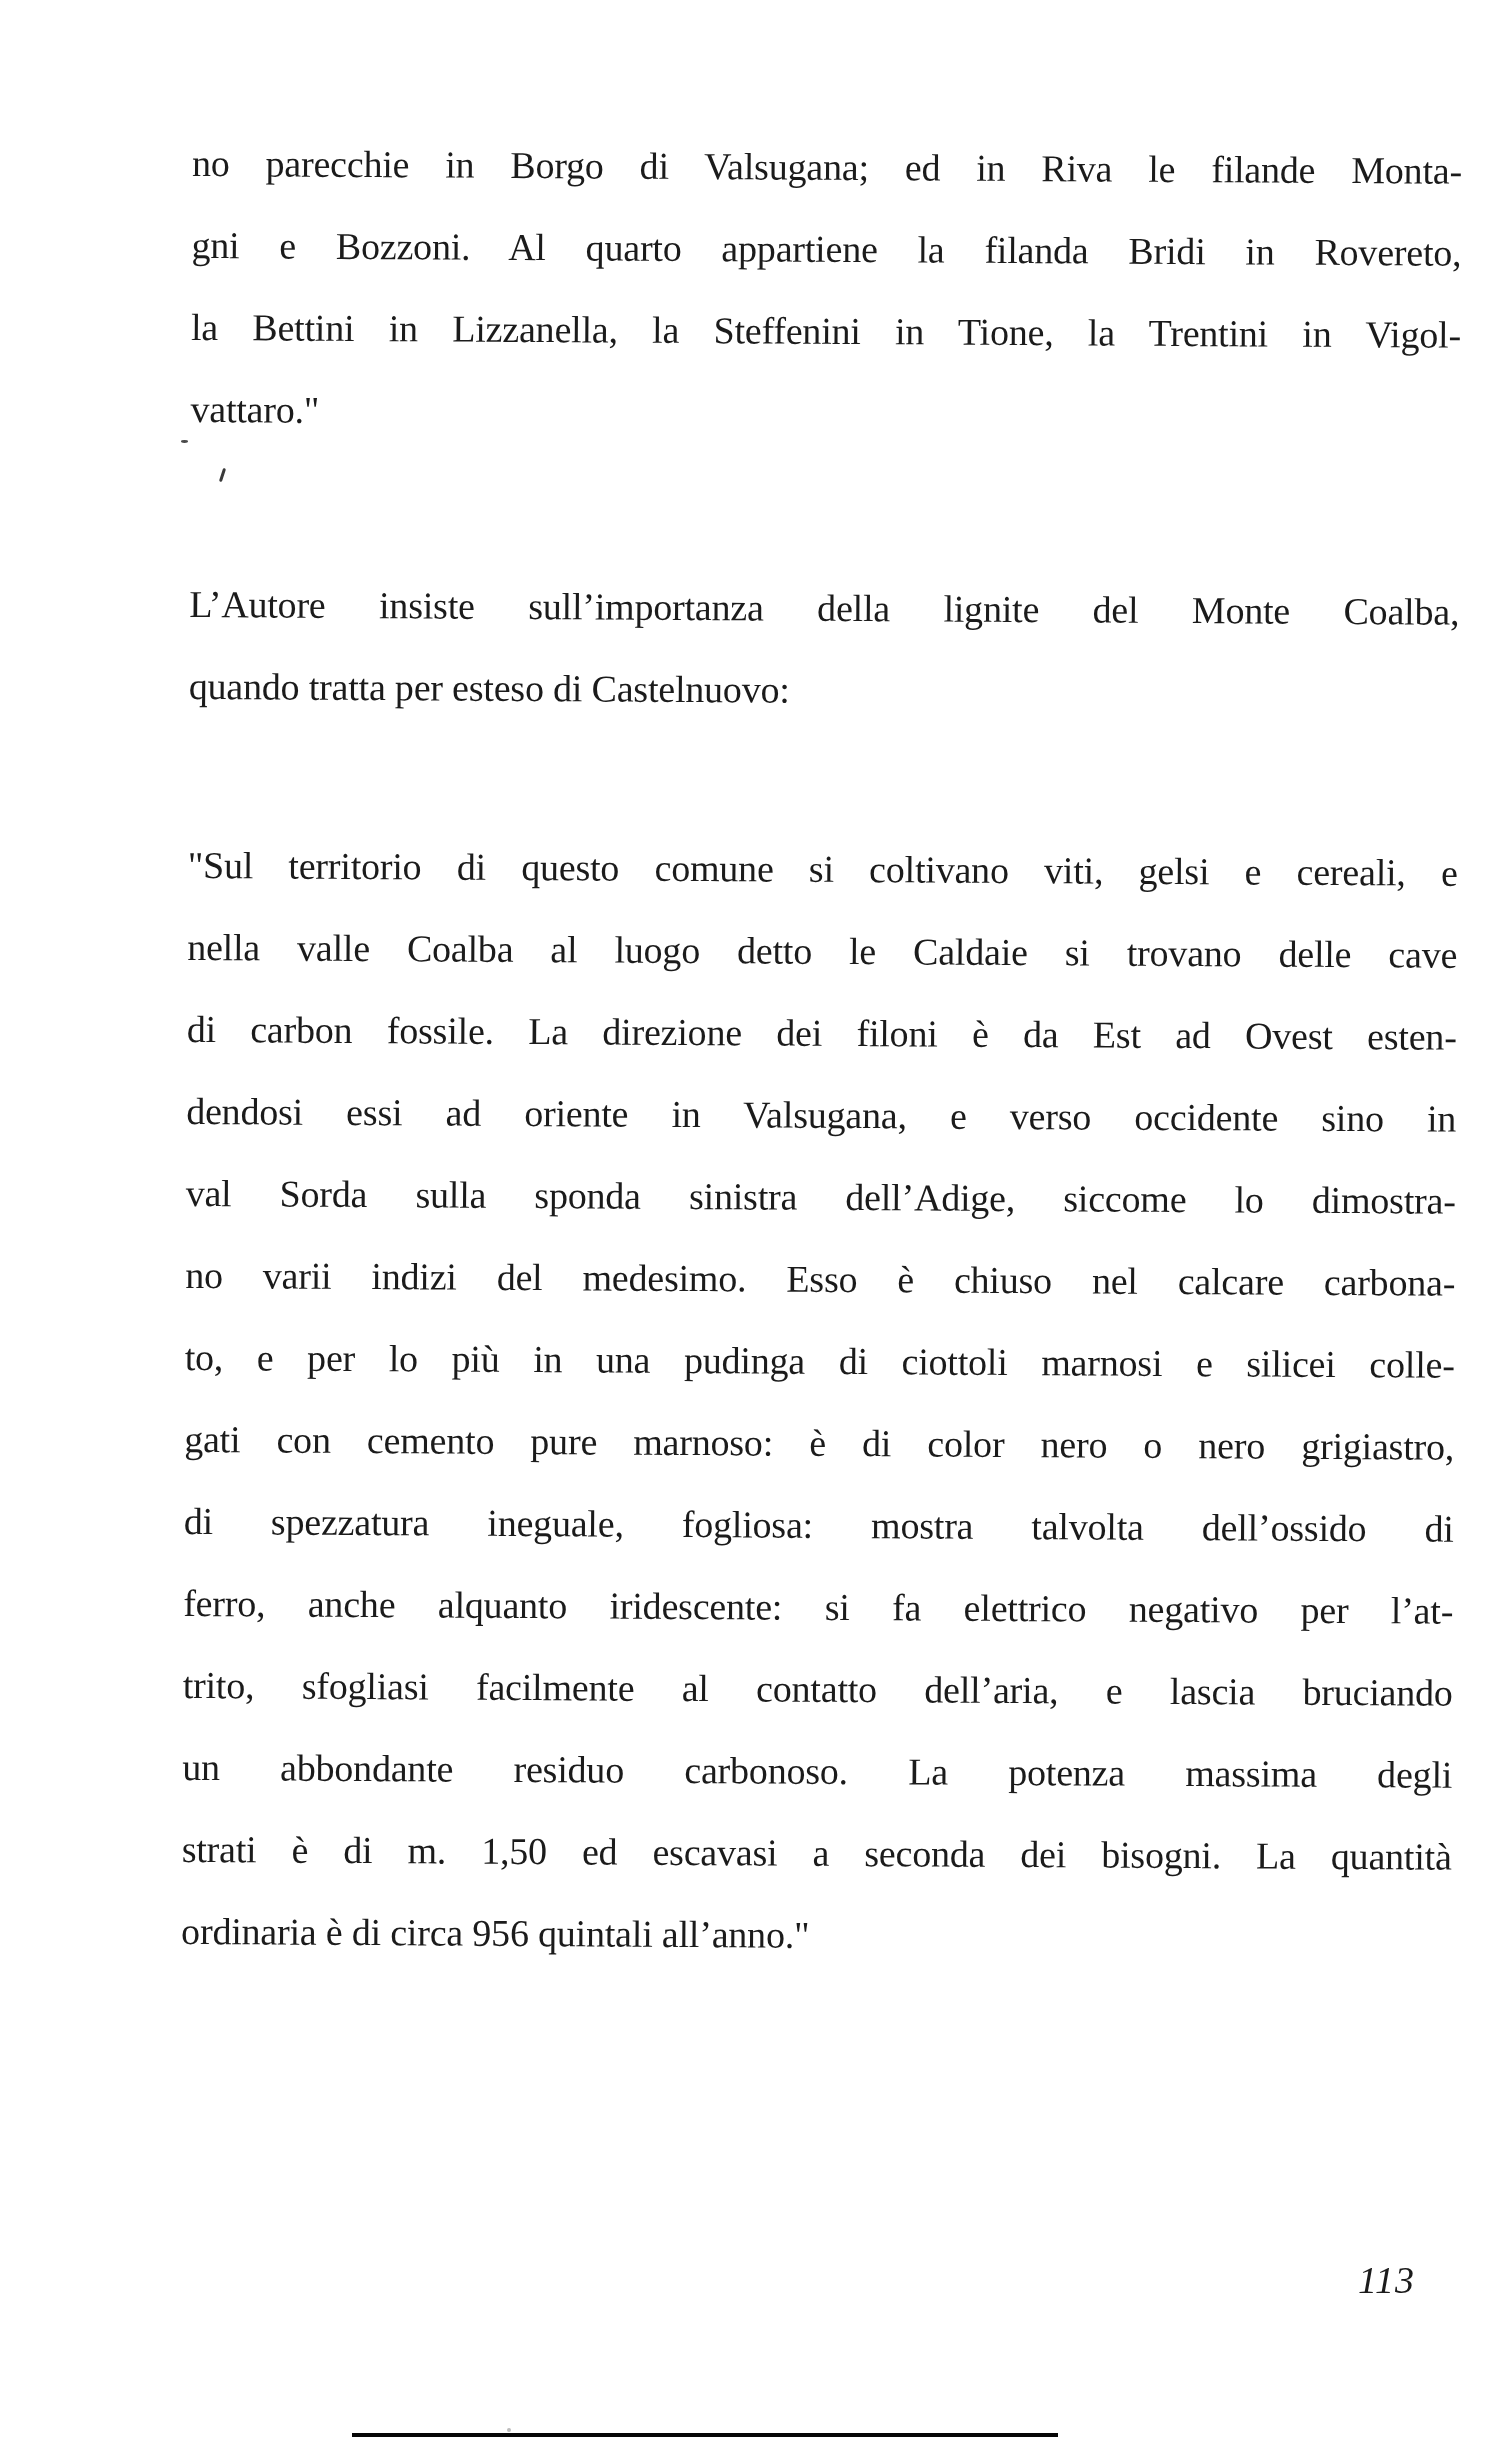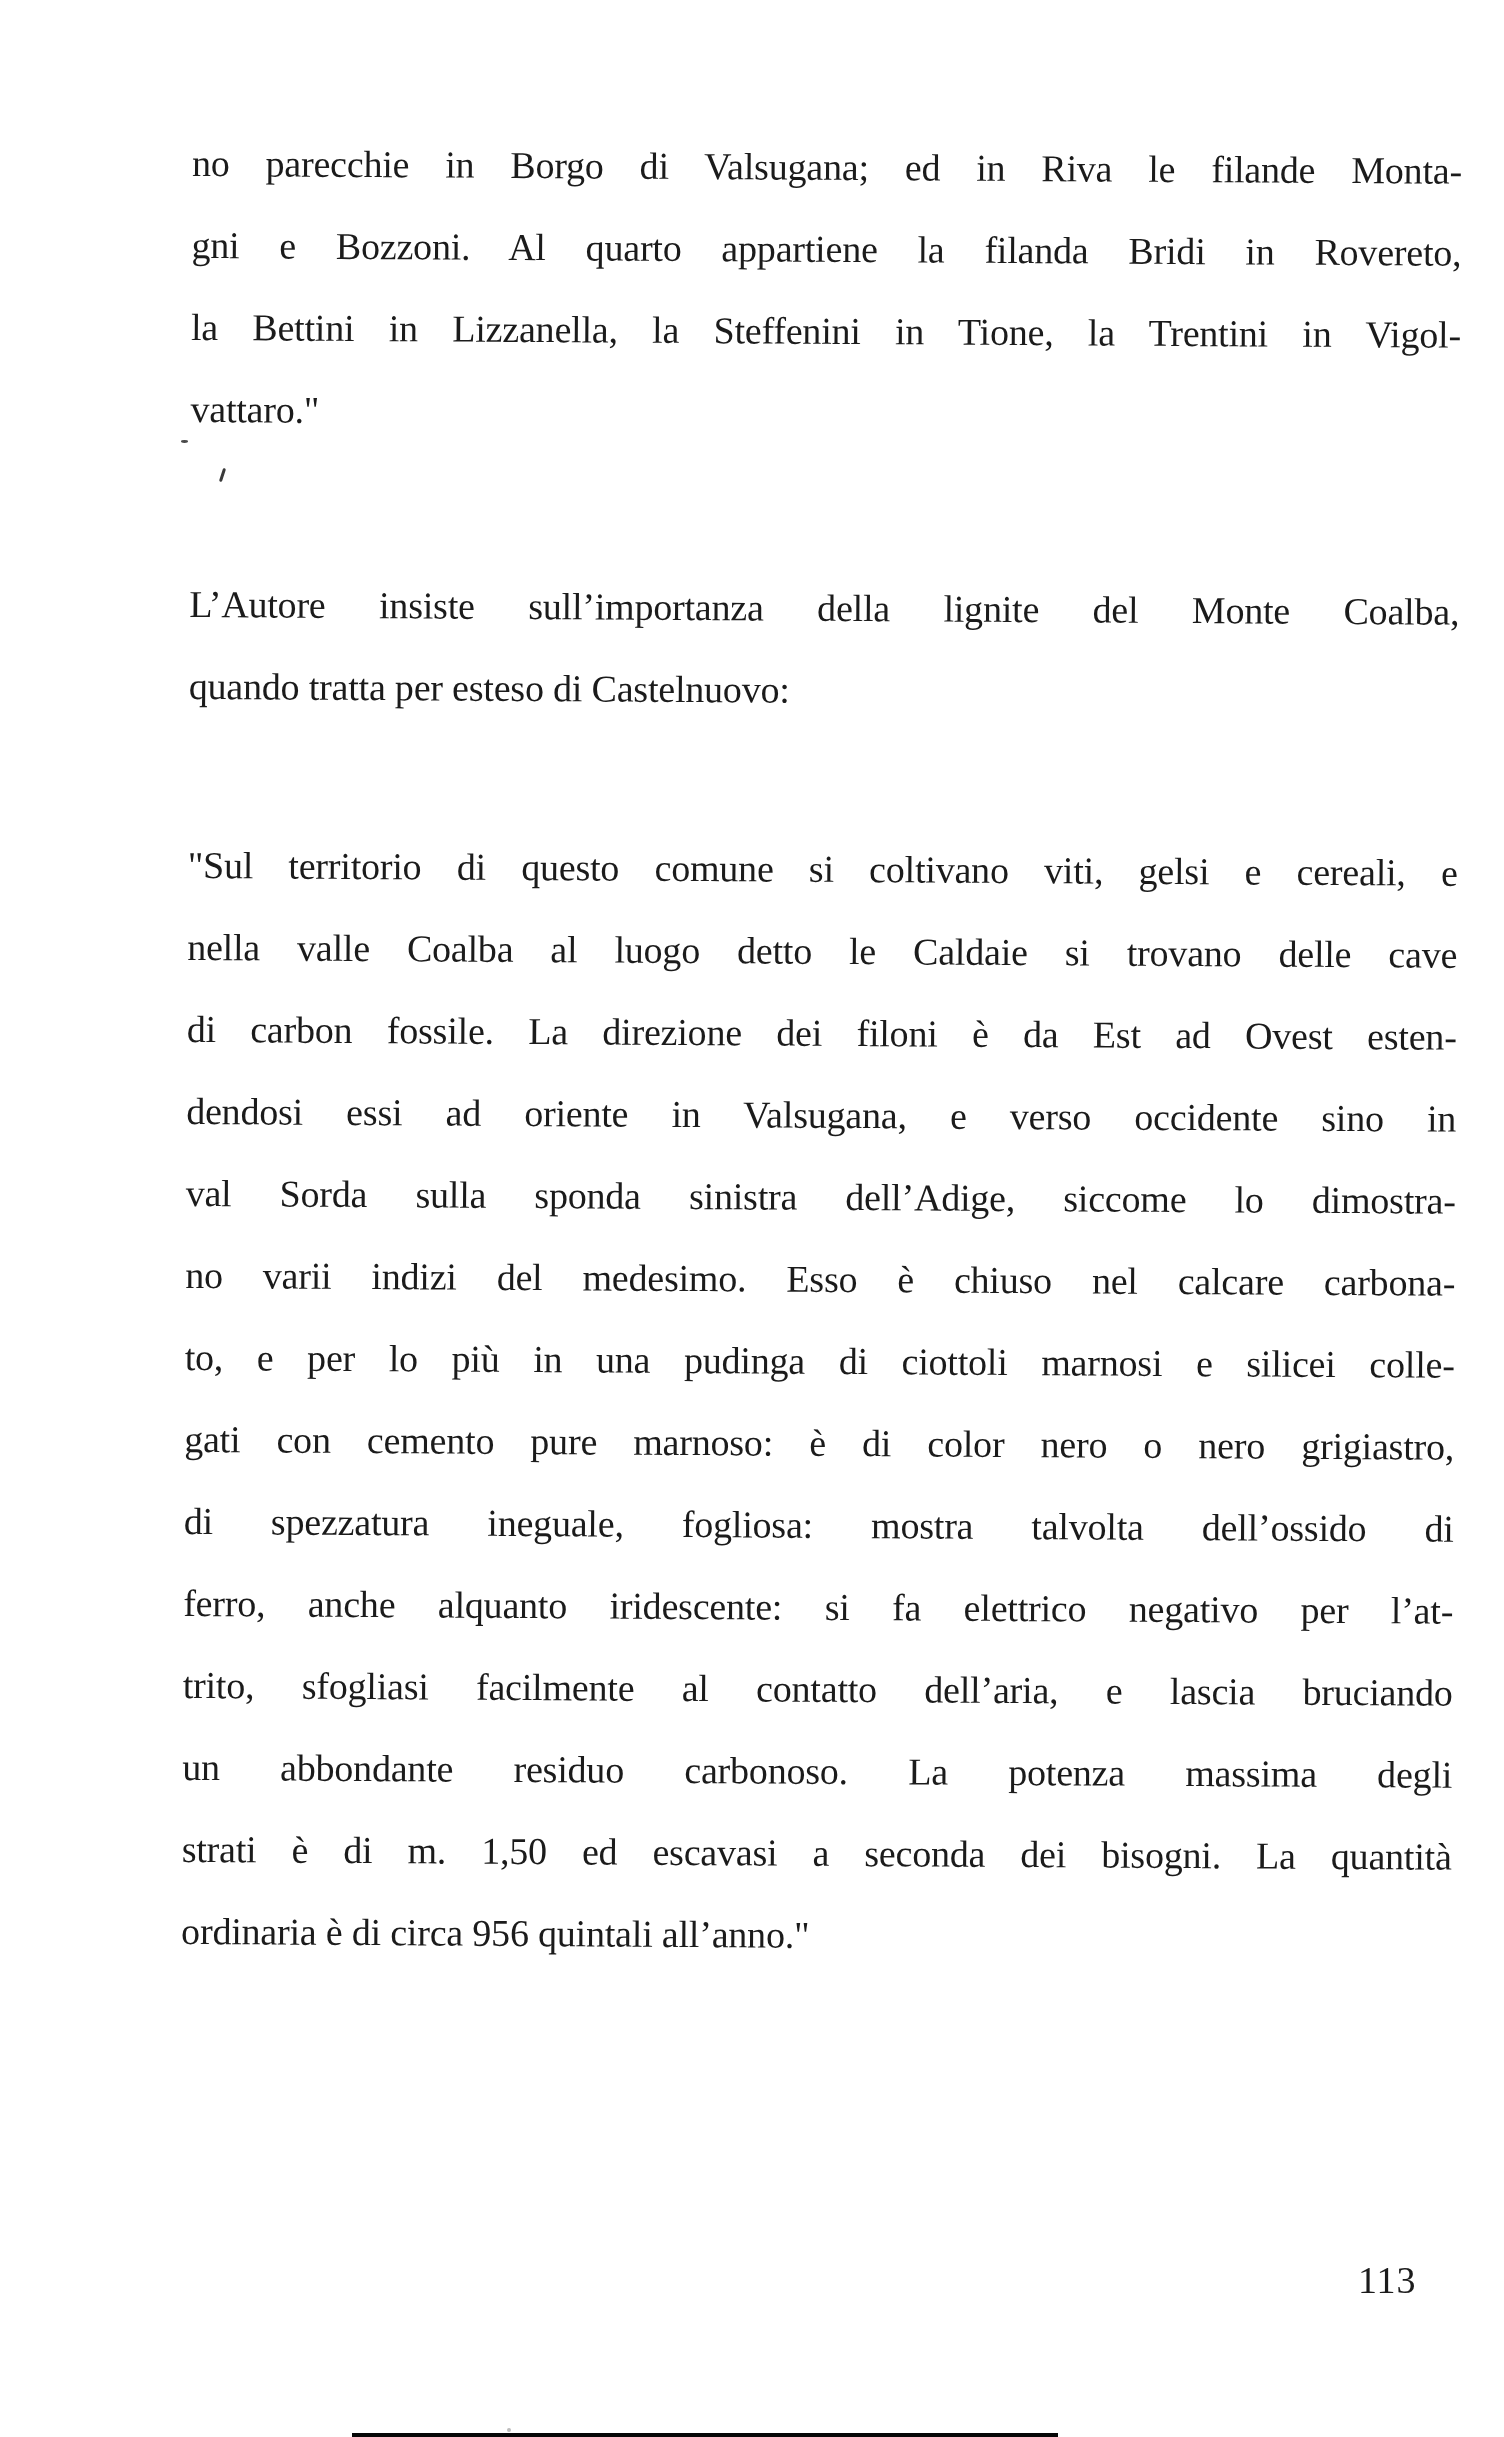--- a/index.html
+++ b/index.html
@@ -45,20 +45,21 @@
     text-align-last: left;
   }
   .page-number {
     position: absolute;
     left: 1318px;
     top: 2258px;
     font-size: 38px;
     line-height: 45px;
     letter-spacing: 0.9px;
     color: #1b1b1b;
+    font-style: italic;
   }
   
   .speckle {
     position: absolute;
     background: #4a4a4a;
     border-radius: 50%;
   }
   .speckle.s1 { left: 141px; top: 440px; width: 6.6px; height: 2.8px; }
   .speckle.s2 { left: 181px; top: 468px; width: 2.8px; height: 14px; transform: rotate(18deg); background: #3a3a3a; border-radius: 1.9px; }
   .speckle.s3 { left: 467px; top: 2428px; width: 3.8px; height: 3.8px; background: #bdbdbd; }

